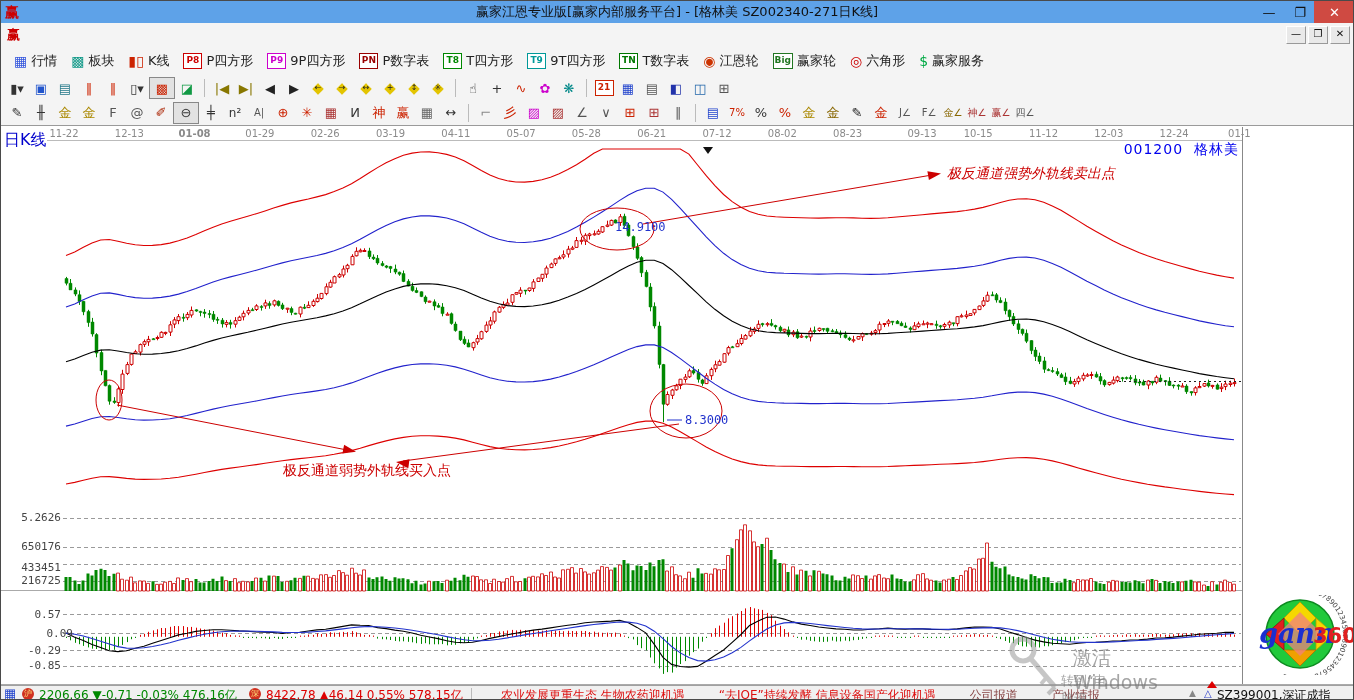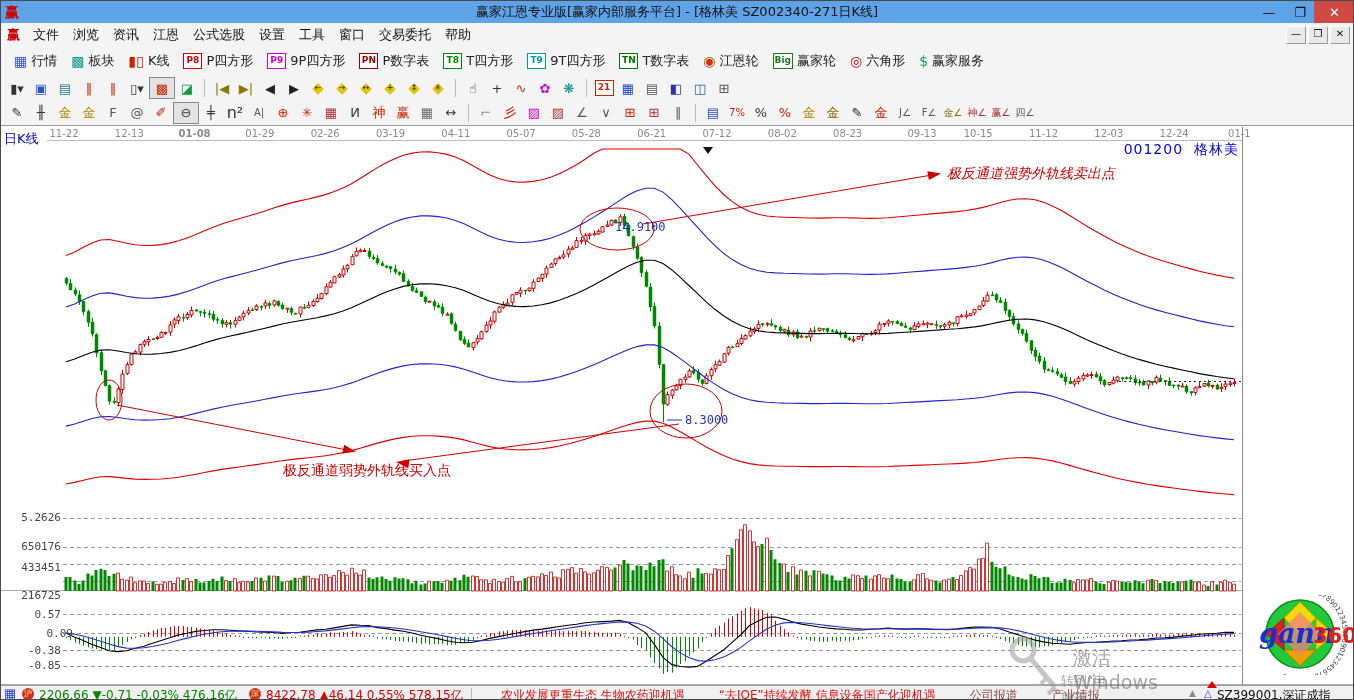--- a/index.html
+++ b/index.html
@@ -36,21 +36,21 @@
   .tbi{width:24px;height:20px;display:flex;align-items:center;justify-content:center;
        font-size:13px;position:relative;}
   .tbi.pressed{border:1px solid #888;background:#e2e2e2;}
   .tb-sep{width:1px;height:18px;background:#bbb;margin:0 5px;}
   .diamond{color:#e3c400;font-size:15px;position:relative;}
   .diamond .arr{position:absolute;left:50%;top:50%;transform:translate(-50%,-52%);
                 font-size:8px;color:#222;}
   
   .abs{position:absolute;white-space:nowrap;}
   .date-tick{position:absolute;top:127px;width:46px;text-align:center;color:#8a8a8a;font-size:10px;}
-  #panel-label{left:3px;top:129px;color:#0000cc;font-size:13px;}
+  #panel-label{left:3px;top:129px;color:#0000cc;font-size:16px;}
   #indicator-row{left:65px;top:140px;display:flex;gap:24px;font-size:13px;}
   #symbol-label{top:140px;left:1020px;width:218px;text-align:right;color:#0000ee;font-size:14px;letter-spacing:1px;}
   .scale-label{position:absolute;width:56px;text-align:right;color:#444;font-size:11px;
                font-family:"DejaVu Sans Mono","Liberation Mono",monospace;}
   #macd-row{left:3px;top:591px;display:flex;font-size:13px;}
   .ann{color:#cc0000;font-size:14px;}
   .price-lab{color:#2233cc;font-size:12px;font-family:"DejaVu Sans Mono","Liberation Mono",monospace;}
   
   .statusbar{position:absolute;left:0;top:684px;width:100%;height:16px;background:#f0f0f0;
              border-top:1px solid #a0a0a0;font-size:12px;}
@@ -71,32 +71,20 @@
   <div class="titlebar">
     <span class="app-logo">赢</span>
     <span class="title-text">赢家江恩专业版[赢家内部服务平台] - [格林美  SZ002340-271日K线]</span>
     <span class="win-btn" id="btn-min">—</span>
     <span class="win-btn" id="btn-restore">❐</span>
     <span class="win-btn" id="btn-close">✕</span>
   </div>
 
   <div class="menubar">
     <span class="menu-logo">赢</span>
-    <span id="menu-items" style="display:flex;">
-        <span class="menu-item">文件</span>
-        <span class="menu-item">浏览</span>
-        <span class="menu-item">资讯</span>
-        <span class="menu-item">江恩</span>
-        <span class="menu-item">公式选股</span>
-        <span class="menu-item">设置</span>
-        <span class="menu-item">工具</span>
-        <span class="menu-item">窗口</span>
-        <span class="menu-item">交易委托</span>
-        <span class="menu-item">帮助</span>
-      </span>
     <span class="mdi-controls">
       <span class="mdi-btn">—</span>
       <span class="mdi-btn">❐</span>
       <span class="mdi-btn">✕</span>
     </span>
   </div>
 
   <div class="tb" id="toolbar1">
       <span class="tb1-btn">
         <span class="badge-glyph" style="color: rgb(51, 85, 221);">▦</span>
@@ -190,21 +178,21 @@
   <div class="tb" id="toolbar3">
       <span class="tbi" style="color: rgb(51, 51, 51);">✎</span>
       <span class="tbi" style="color: rgb(51, 51, 51);">╫</span>
       <span class="tbi" style="color: rgb(170, 136, 0);">金</span>
       <span class="tbi" style="color: rgb(170, 136, 0);">金</span>
       <span class="tbi" style="color: rgb(85, 85, 85);">F</span>
       <span class="tbi" style="color: rgb(85, 85, 85);">@</span>
       <span class="tbi" style="color: rgb(170, 34, 0);">✐</span>
       <span class="tbi pressed" style="color: rgb(51, 51, 51);">⊖</span>
       <span class="tbi" style="color: rgb(51, 51, 51);">╪</span>
-      <span class="tbi" style="color: rgb(51, 51, 51); font-size: 16px;">n²</span>
+      <span class="tbi" style="color: rgb(51, 51, 51); font-size: 12px;">n²</span>
       <span class="tbi" style="color: rgb(85, 85, 85); font-size: 10px;">A|</span>
       <span class="tbi" style="color: rgb(204, 34, 0);">⊕</span>
       <span class="tbi" style="color: rgb(204, 34, 0);">✳</span>
       <span class="tbi" style="color: rgb(170, 51, 51);">▦</span>
       <span class="tbi" style="color: rgb(51, 51, 51);">И</span>
       <span class="tbi" style="color: rgb(204, 34, 0);">神</span>
       <span class="tbi" style="color: rgb(204, 34, 0);">赢</span>
       <span class="tbi" style="color: rgb(102, 102, 102);">▦</span>
       <span class="tbi" style="color: rgb(51, 51, 51);">↔</span>
       <span class="tb-sep"></span>
@@ -302,26 +290,26 @@
     <span>001200</span>&nbsp;&nbsp;<span>格林美</span>
   </div>
   <div class="abs ann" style="left:946px;top:164px;font-style:italic;">极反通道强势外轨线卖出点</div>
   <div class="abs ann" style="left:282px;top:461px;">极反通道弱势外轨线买入点</div>
   <div class="abs price-lab" style="left:614px;top:219px;">14.9100</div>
   <div class="abs price-lab" style="left:684px;top:412px;">8.3000</div>
   <div class="scale-label" style="left:4px;top:510px;">5.2626</div>
   <div id="vol-scale">
       <div class="scale-label" style="left: 4px; top: 539px;">650176</div>
       <div class="scale-label" style="left: 4px; top: 560px;">433451</div>
-      <div class="scale-label" style="left: 4px; top: 573px; margin-top: 15px;">216725</div>
+      <div class="scale-label" style="left: 4px; top: 573px;">216725</div>
     </div>
   <div id="macd-scale">
       <div class="scale-label" style="left: 4px; top: 607px;">0.57</div>
       <div class="scale-label" style="left: 16px; top: 626px;">0.09</div>
-      <div class="scale-label" style="left: 4px; top: 643px;">-0.38</div>
+      <div class="scale-label" style="left: 4px; top: 643px;">-0.29</div>
       <div class="scale-label" style="left: 4px; top: 658px;">-0.85</div>
     </div>
 
   <svg id="logo360" width="110" height="80" style="left:1246px;top:594px;">
     <circle cx="53" cy="39" r="42" fill="none"></circle>
     <circle cx="53" cy="39" r="34" fill="#21c93b" stroke="#0d8a20" stroke-width="1.5"></circle>
     <polygon points="53,7 69,23 53,39 37,23" fill="#f5d800" stroke="#b89b00" stroke-width="0.8"></polygon>
     <polygon points="19,39 37,23 37,55" fill="#e02020" stroke="#8a1010" stroke-width="0.8"></polygon>
     <polygon points="87,39 69,23 69,55" fill="#f5d800" stroke="#b89b00" stroke-width="0.8"></polygon>
     <polygon points="53,71 37,55 69,55" fill="#f0a000" stroke="#a86e00" stroke-width="0.8"></polygon>

